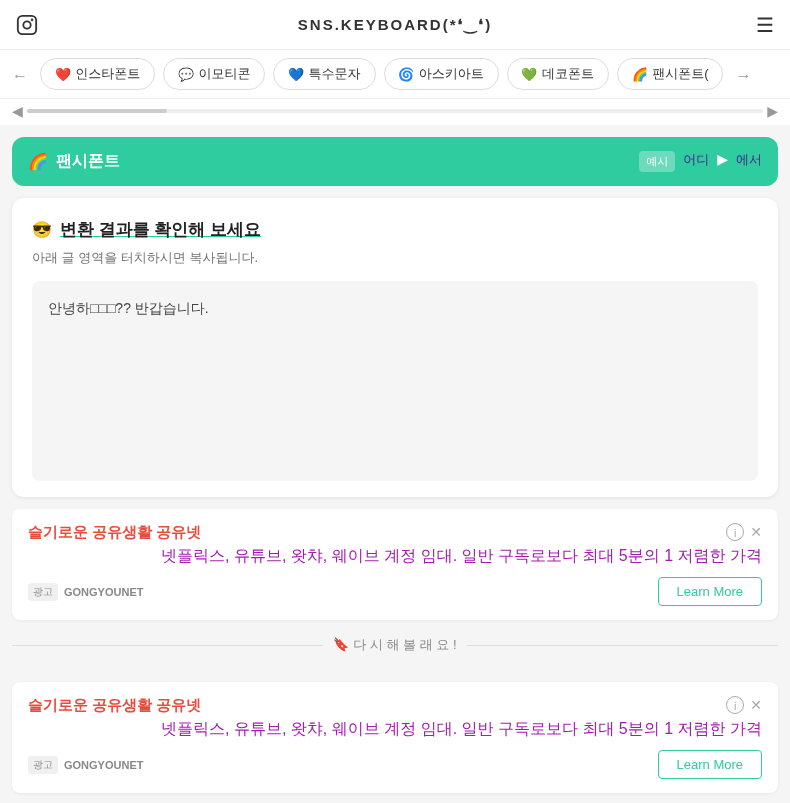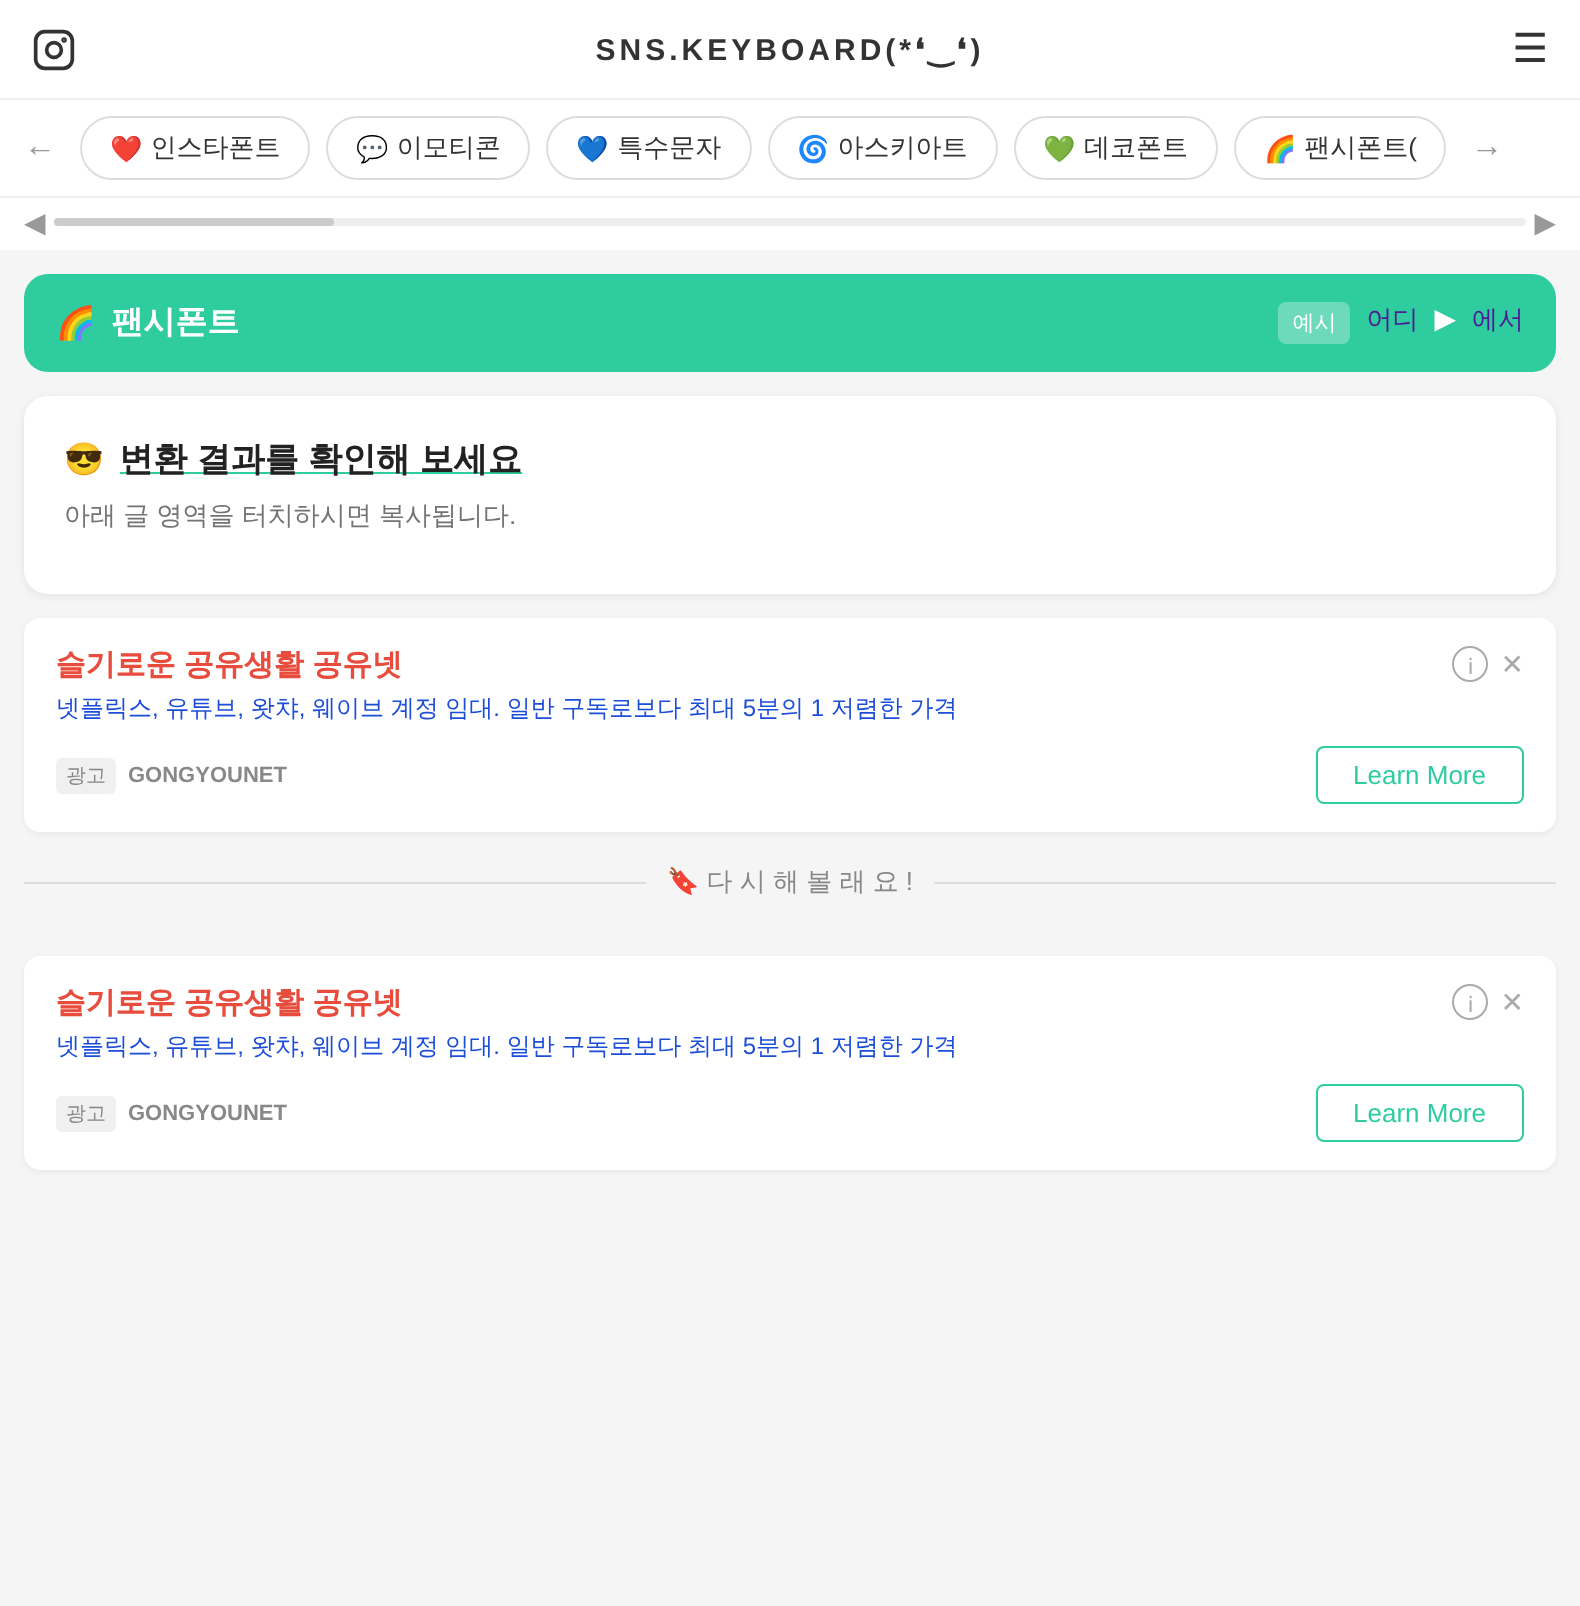--- a/index.html
+++ b/index.html
@@ -217,23 +217,24 @@
       font-size: 11px;
       color: #aaa;
       cursor: pointer;
     }
     .ad-close-icon {
       font-size: 14px;
       color: #aaa;
       cursor: pointer;
     }
     .ad-desc {
-      font-size: 12px;
-      color: #1d4ed8;
+      font-size: 16px;
+      color: #a21caf;
       margin-bottom: 10px;
+      text-align: right;
     }
     .ad-footer {
       display: flex;
       align-items: center;
       justify-content: space-between;
     }
     .ad-label-wrapper {
       display: flex;
       align-items: center;
       gap: 6px;
@@ -351,20 +352,21 @@
       <span class="where-text">에서</span>
     </div>
   </div>
 
   <div class="result-box">
     <div class="result-title">
       <span>😎</span>
       <span class="result-title-text">변환 결과를 확인해 보세요</span>
     </div>
     <div class="result-subtitle">아래 글 영역을 터치하시면 복사됩니다.</div>
+    <div class="result-textarea">안녕하□□□?? 반갑습니다.</div>
   </div>
 
   <div class="ad-block">
     <div class="ad-header">
       <span class="ad-title">슬기로운 공유생활 공유넷</span>
       <div class="ad-icons">
         <div class="ad-info-icon">ℹ</div>
         <span class="ad-close-icon">✕</span>
       </div>
     </div>

